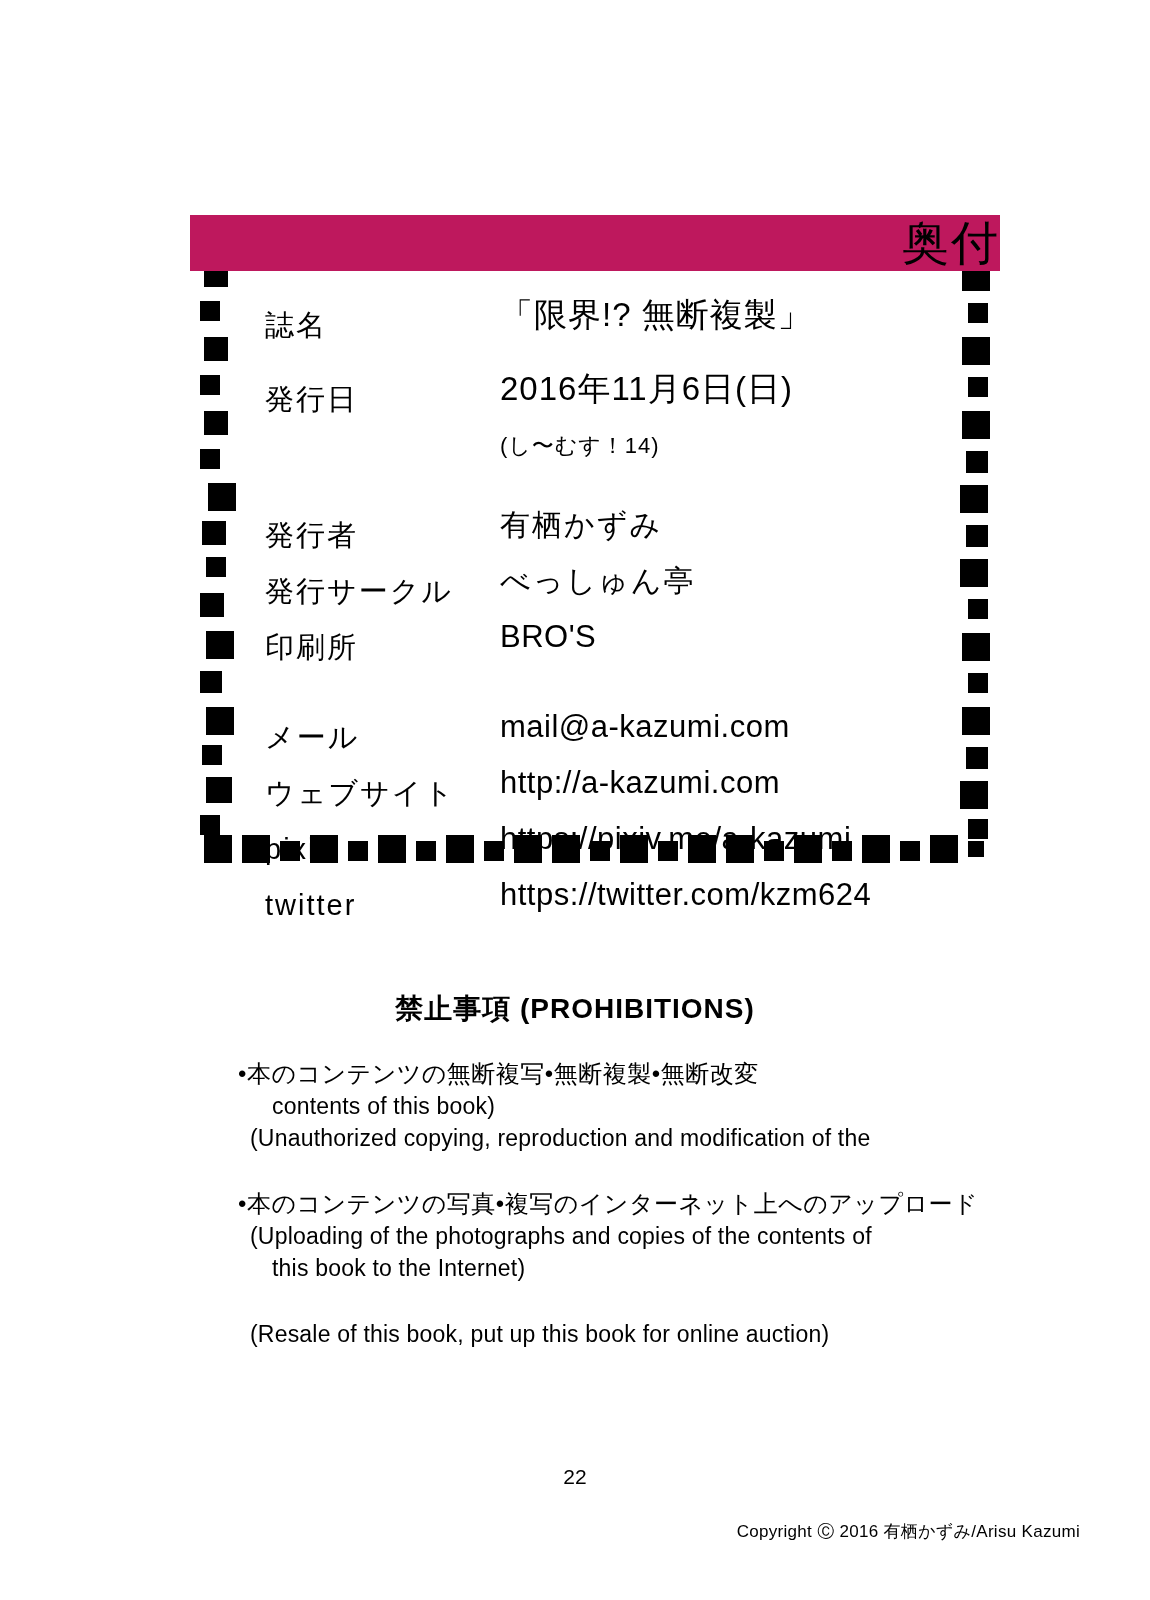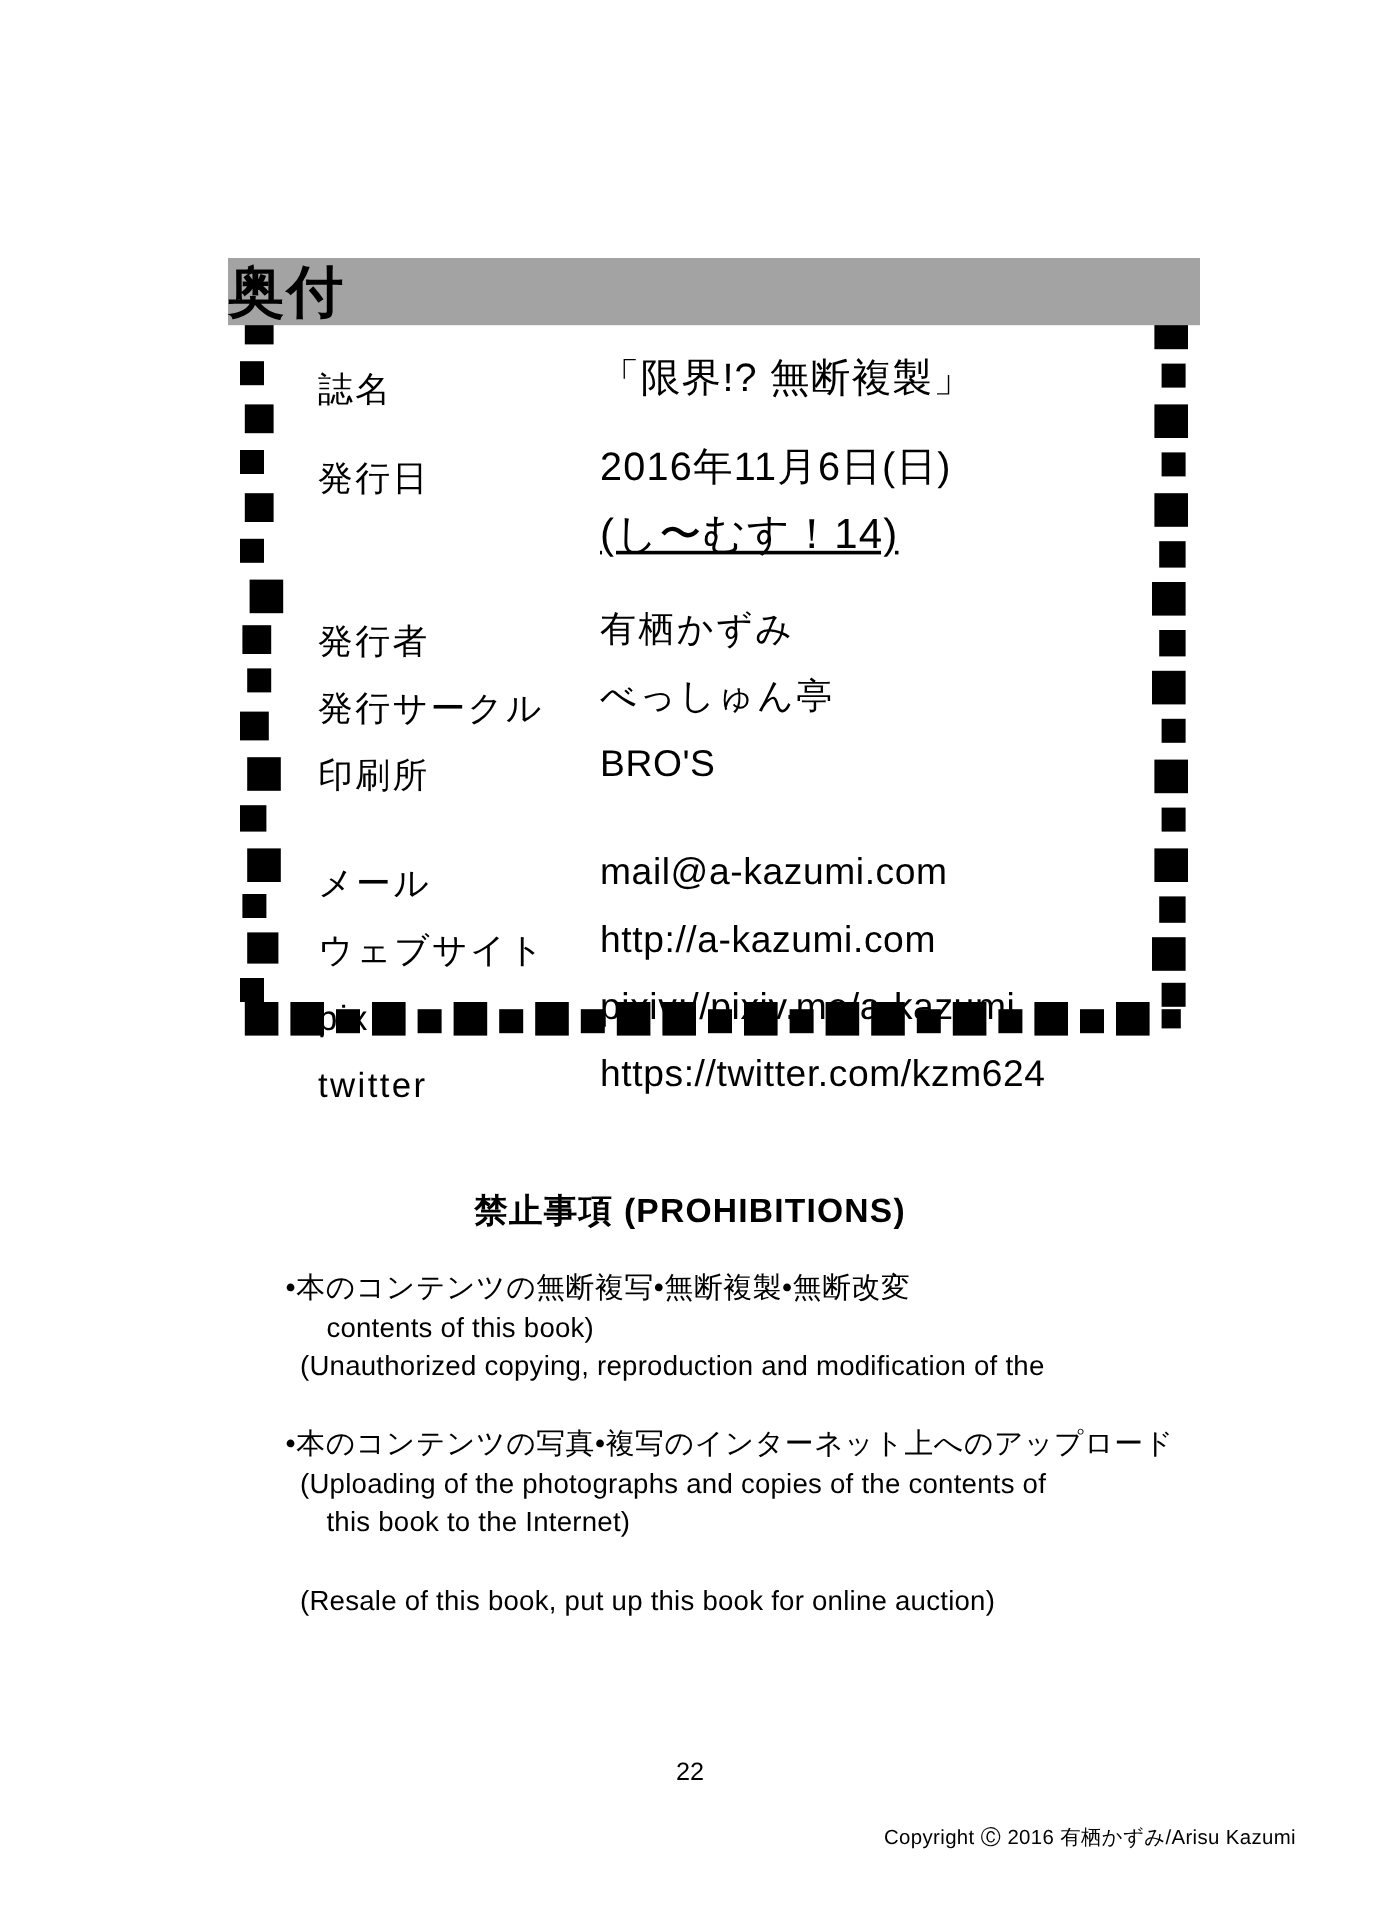--- a/index.html
+++ b/index.html
@@ -29,26 +29,26 @@
   .seg {
     position: absolute;
     background: #000;
   }
 
   .colophon-title {
     position: absolute;
     left: 0;
     top: 0;
     width: 810px;
-    text-align: left;
+    text-align: right;
     font-size: 47px;
-    font-weight: bold;
+    font-weight: normal;
     letter-spacing: 2px;
     line-height: 52px;
-    background: #a3a3a3;
+    background: #be185d;
     padding: 2px 0;
   }
 
   .fields {
     position: absolute;
     left: 75px;
     top: 78px;
     width: 700px;
   }
   .row {
@@ -67,25 +67,24 @@
     font-size: 31px;
     line-height: 44px;
     letter-spacing: 0.5px;
     white-space: nowrap;
   }
   .value.jp { font-size: 30px; letter-spacing: 2px; }
   .value.big { font-size: 33px; letter-spacing: 1px; }
   .gap-sm { height: 18px; }
   .gap-md { height: 34px; }
   .sub-line {
-    font-size: 35px;
+    font-size: 22px;
     line-height: 46px;
     letter-spacing: 1px;
     margin-left: 235px;
-    text-decoration: underline;
   }
 
   
   .prohibitions {
     position: absolute;
     left: 0;
     top: 990px;
     width: 1150px;
   }
   .proh-title {
@@ -253,21 +252,21 @@
       <div class="value">mail@a-kazumi.com</div>
     </div>
 
     <div class="row">
       <div class="label w1">ウェブサイト</div>
       <div class="value">http://a-kazumi.com</div>
     </div>
 
     <div class="row">
       <div class="label w1">pixiv</div>
-      <div class="value">pixiv://pixiv.me/a-kazumi</div>
+      <div class="value">https://pixiv.me/a-kazumi</div>
     </div>
 
     <div class="row">
       <div class="label w1">twitter</div>
       <div class="value">https://twitter.com/kzm624</div>
     </div>
 
   </div>
 </div>
 

